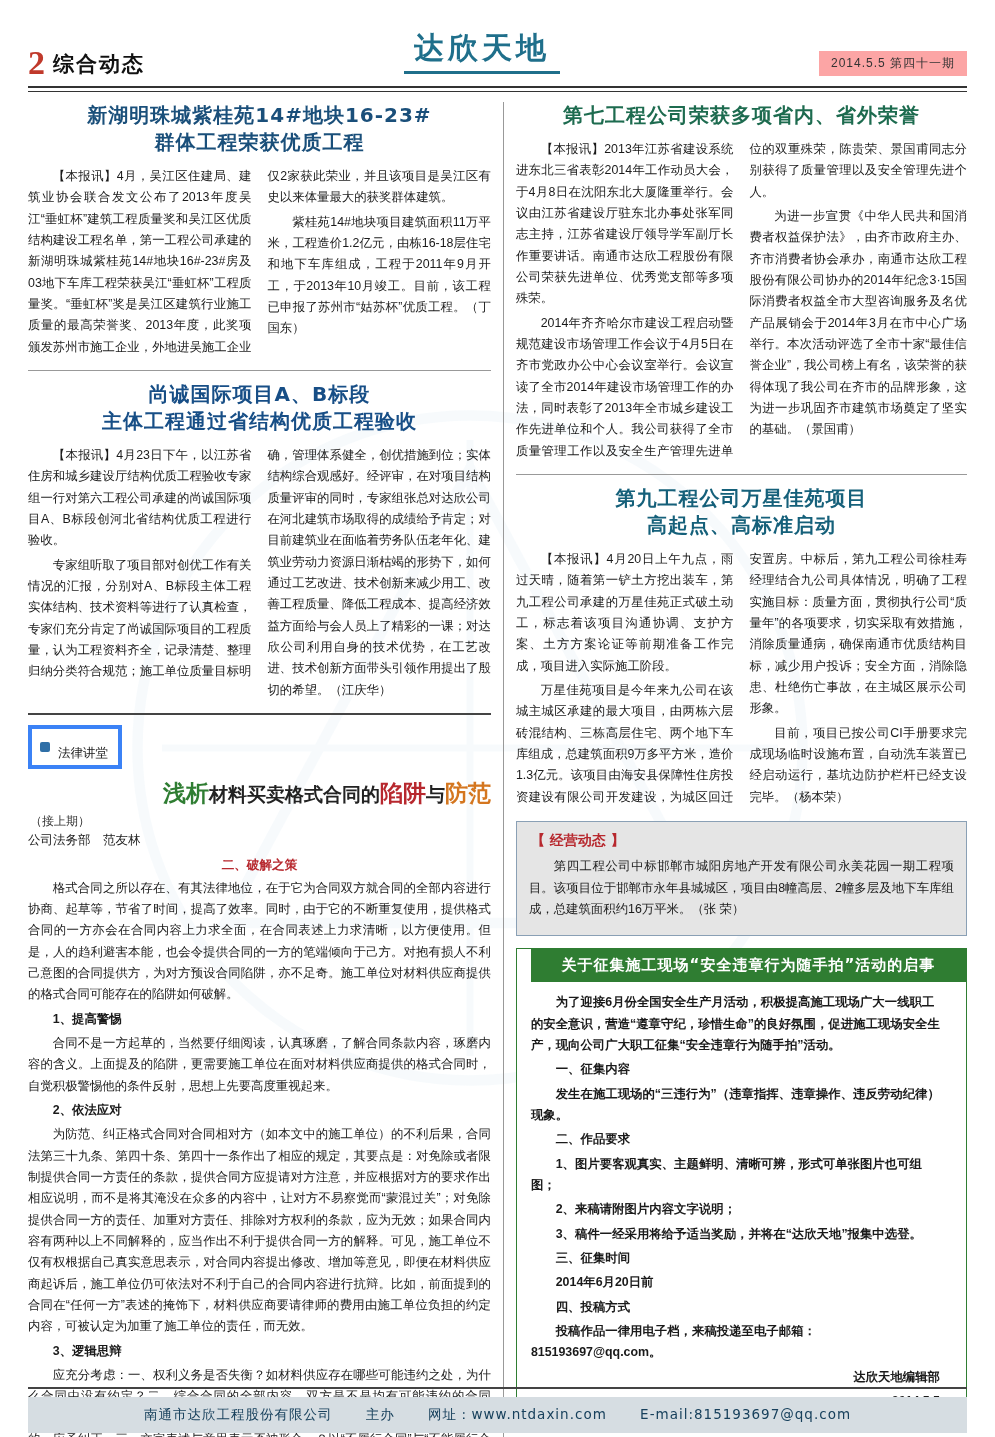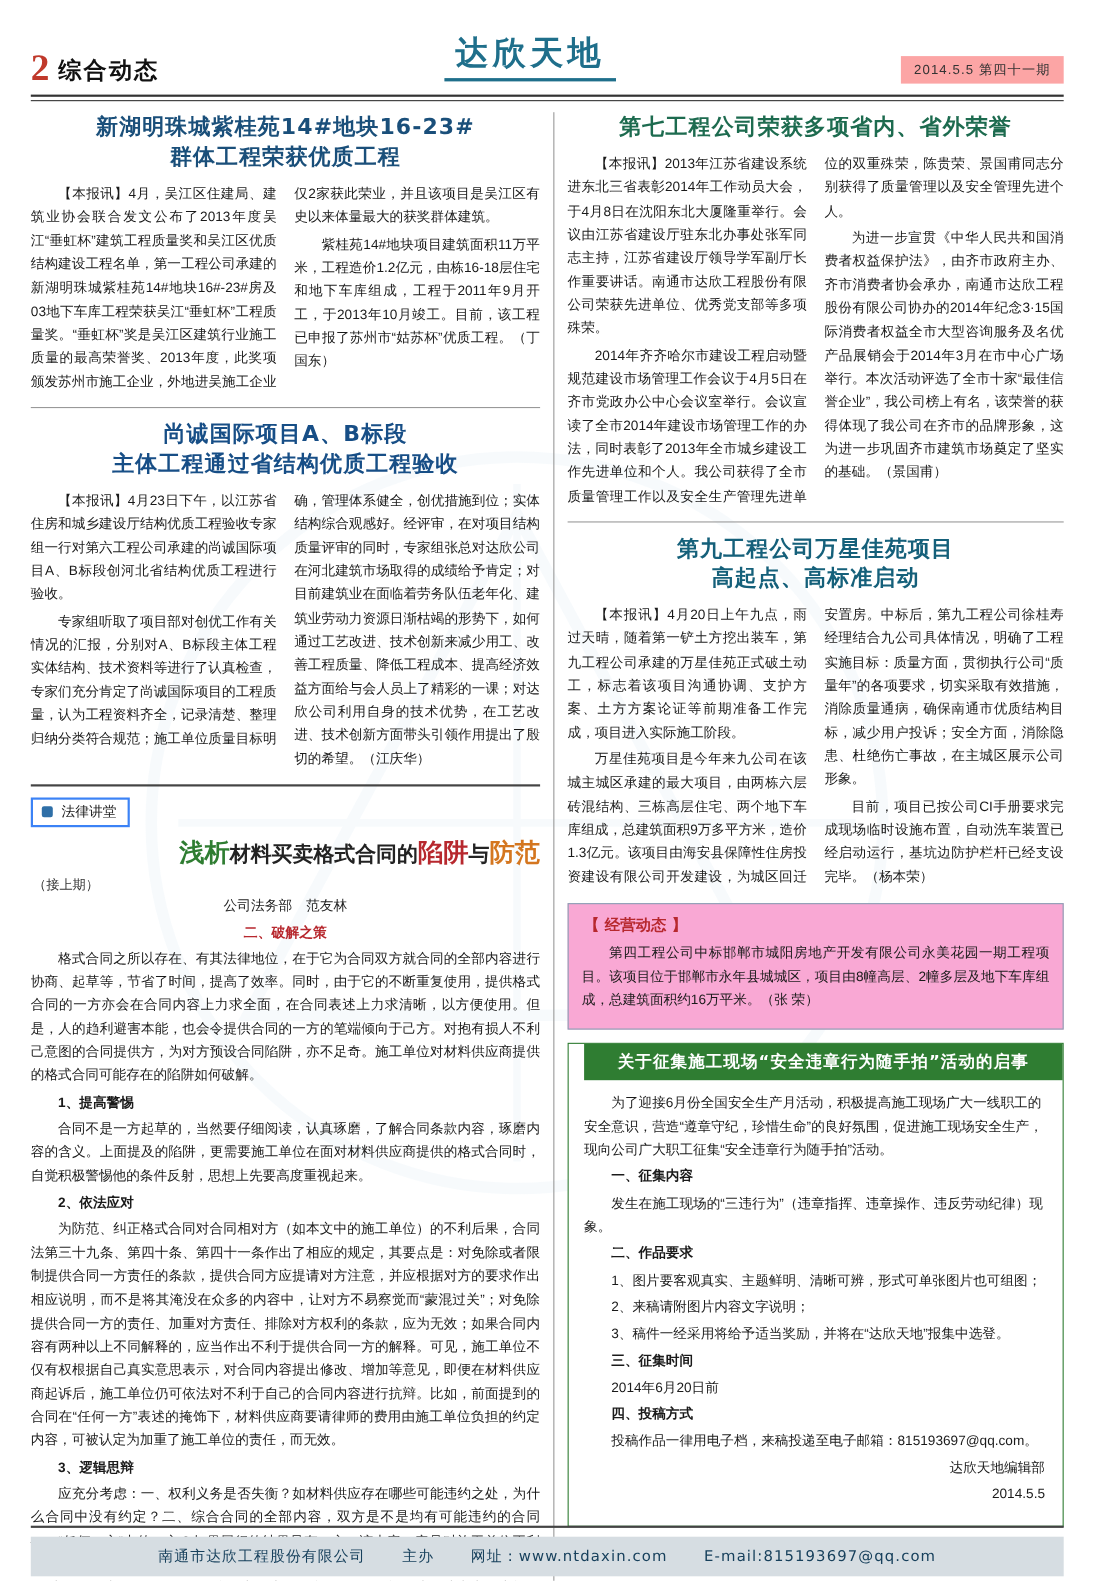--- a/index.html
+++ b/index.html
@@ -123,22 +123,22 @@
     text-align:justify;
     font-family:Liberation Sans, sans-serif;
     color:#1a1a1a;
   }
   .body-text p{margin:0 0 3px 0; text-indent:2em;}
   .cols2{column-count:2;column-gap:16px;}
 
   
   .law-tag{
     display:inline-block;
-    border:2px solid #3b82f6;
-    padding:3px 10px 3px 26px;
+    border:4px solid #3b82f6;
+    padding:16px 10px 3px 26px;
     font-size:12.5px;
     position:relative;
     background:#fff;
     font-family:"DejaVu Sans",sans-serif;
   }
   .law-tag:before{
     content:"";
     position:absolute;left:8px;top:50%;
     width:10px;height:10px;margin-top:-5px;
     background:#2f6fa7;border-radius:2px;
@@ -152,33 +152,33 @@
     line-height:1.3;
   }
   .lt-green{color:#2f7d32;}
   .lt-dark{color:#222;font-size:19px;}
   .lt-red{color:#b7282e;}
   .lt-orange{color:#d4761f;}
   .law-sub{
     font-size:12px;text-align:left;margin:2px 0 2px 2px;color:#333;
   }
   .law-author{
-    font-size:12.5px;text-align:center;margin:2px 0 8px 0;color:#222;
+    font-size:12.5px;margin:2px 0 8px 0;color:#222;
   }
   .sub-h{
     color:#b7282e;font-weight:bold;font-size:12.6px;text-align:center;margin:4px 0 4px 0;
   }
   .num-h{font-weight:bold;}
 
   
   .news-box{
     border:1px solid #8aa0b5;
     padding:10px 12px 12px 12px;
     margin-top:10px;
-    background:#f9a8d4;
+    background:#e5e5e5;
   }
   .news-box-title{
     font-size:14px;font-weight:bold;color:#b7282e;
     font-family:"DejaVu Sans",sans-serif;
     margin:0 0 6px 2px;
   }
   .notice-box{
     border:1px solid #2f7d32;
     margin-top:12px;
     background:#fff;
@@ -188,21 +188,21 @@
     color:#fff;
     text-align:center;
     font-weight:bold;
     font-size:15px;
     padding:7px 6px;
     letter-spacing:1px;
     font-family:"DejaVu Sans",sans-serif;
     margin-left:14px;
   }
   .notice-body{padding:10px 14px 14px 14px;}
-  .notice-body p{margin:0 2px 3px 0;text-indent:2em;font-size:12.4px;line-height:1.72;}
+  .notice-body p{margin:0 12px 3px 0;text-indent:2em;font-size:12.4px;line-height:1.72;font-weight:bold;}
   .sign{text-align:right;margin:6px 0 0 0;font-size:12.4px;}
 
   
   .footer{
     position:absolute;
     left:28px;right:28px;bottom:22px;
     border-top:2px solid #444;
     padding-top:8px;
     z-index:2;
   }

